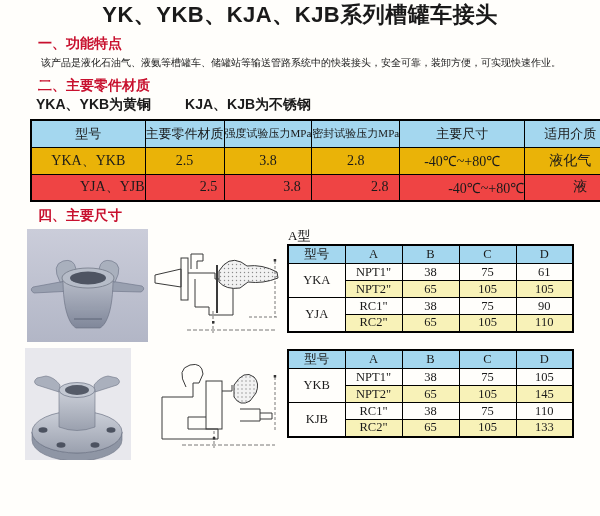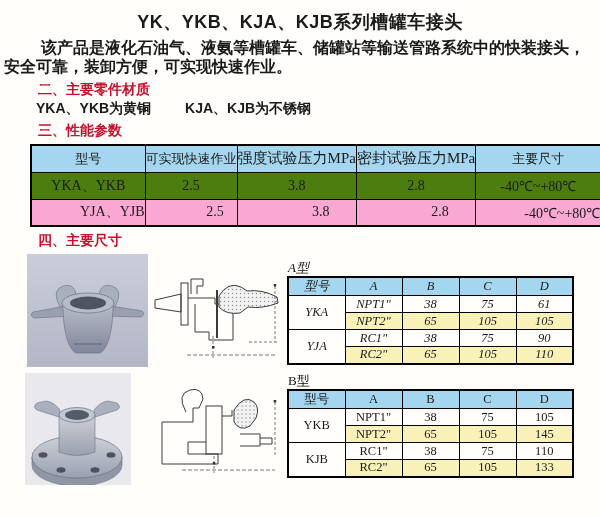--- a/index.html
+++ b/index.html
@@ -5,40 +5,39 @@
   * { box-sizing: border-box; margin: 0; padding: 0; }
   html, body { width: 600px; height: 516px; }
   body {
     background: #fffefb;
     font-family: "Liberation Sans", sans-serif;
     color: #1a1a1a;
     overflow: hidden;
     position: relative;
   }
   .title {
-    font-size: 18px;
+    font-size: 22px;
     font-weight: bold;
     text-align: center;
-    padding-top: 7px;
     line-height: 30px;
     letter-spacing: 0.5px;
   }
   .sec-heading {
     color: #c8102e;
     font-weight: bold;
     font-size: 14px;
     line-height: 16px;
     margin: 5px 0 2px 38px;
   }
   .para {
-    font-size: 16px;
+    font-size: 10px;
     line-height: 19px;
     margin: 1px 4px 0 4px;
     text-indent: 37px;
-    font-weight: 700;
+    font-weight: 400;
   }
   .materials {
     font-size: 14px;
     line-height: 18px;
     margin: 1px 12px 0 36px;
     font-weight: 600;
   }
   .materials span:first-child { margin-right: 30px; }
 
   
@@ -46,29 +45,29 @@
   .perf-table { margin: 6px 0 0 30px; border: 2px solid #000; table-layout: fixed; }
   .perf-table th, .perf-table td {
     border: 1px solid #000;
     text-align: center;
     font-family: "Liberation Serif", serif;
     height: 27px;
     overflow: hidden;
     white-space: nowrap;
   }
   .perf-table th { background: #a4d7ef; font-weight: normal; font-size: 13px; }
-  .perf-table th:nth-child(3), .perf-table th:nth-child(4) { font-size: 15px; }
-  .perf-table td { font-size: 14px; background: #4d7c0f; }
-  .perf-table tr.row-yellow td { background: #f9a8d4; padding-left: 48px; }
+  .perf-table th:nth-child(3), .perf-table th:nth-child(4) { font-size: 11px; }
+  .perf-table td { font-size: 14px; background: #eab308; }
+  .perf-table tr.row-yellow td { background: #ef4444; padding-left: 48px; }
 
   
   .figures { position: relative; height: 240px; margin-top: 4px; }
   .photo-a   { position: absolute; left: 27px;  top: 2px; }
   .drawing-a { position: absolute; left: 151px; top: 8px; }
-  .dim-a     { position: absolute; left: 287px; top: 9px; font-style: italic; }
+  .dim-a     { position: absolute; left: 287px; top: 2px; }
   .photo-b   { position: absolute; left: 25px;  top: 121px; }
   .drawing-b { position: absolute; left: 156px; top: 124px; }
   .dim-b     { position: absolute; left: 287px; top: 122px; }
 
   .fig-label {
     font-family: "Liberation Serif", serif;
     font-size: 13px;
     line-height: 14px;
     margin: 0 0 1px 1px;
     color: #111;
@@ -89,43 +88,43 @@
   .dim-table td.model-cell { background: #fffefb; }
   .dim-table col { width: 57px; }
 </style>
 </head>
 <body>
 
 <div class="page">
 
   <div class="title">YK、YKB、KJA、KJB系列槽罐车接头</div>
 
+  <div class="sec-heading">一、功能特点</div>
   <p class="para">该产品是液化石油气、液氨等槽罐车、储罐站等输送管路系统中的快装接头，安全可靠，装卸方便，可实现快速作业。</p>
 
   <div class="sec-heading">二、主要零件材质</div>
   <div class="materials">
     <span>YKA、YKB为黄铜</span>
     <span>KJA、KJB为不锈钢</span>
   </div>
 
-  <div class="sec-heading">三、性能参数</div>
 
   <table class="perf-table">
     <colgroup>
       <col style="width:88px">
         <col style="width:88px">
         <col style="width:88px">
       <col style="width:88px">
         <col style="width:90px">
         <col style="width:90px">
     </colgroup>
     <thead>
         <tr>
           <th>型号</th>
-          <th>可实现快速作业</th>
+          <th>主要零件材质</th>
           <th>强度试验压力MPa</th>
           <th>密封试验压力MPa</th>
           <th>主要尺寸</th>
           <th>适用介质</th>
         </tr>
       </thead>
     <tbody>
         <tr>
           <td>YKA、YKB</td>
           <td>2.5</td>
@@ -290,21 +289,20 @@
       <g stroke="#555" stroke-width="0.8" fill="none">
         <line x1="119" y1="26" x2="119" y2="80" stroke-dasharray="3 2"></line>
         <line x1="26" y1="94" x2="119" y2="94" stroke-dasharray="4 2"></line>
         <line x1="58" y1="80" x2="58" y2="97" stroke-dasharray="3 2"></line>
       </g>
       <rect x="56.8" y="86" width="2.5" height="2.5" fill="#333"></rect>
       <rect x="117.7" y="24" width="2.5" height="2.5" fill="#333"></rect>
     </svg>
 
     <div class="dim-block dim-b">
-      <div class="fig-label">B型</div>
       <table class="dim-table">
         <colgroup>
             <col>
             <col>
             <col>
             <col>
             <col>
           </colgroup>
         <thead>
             <tr>

